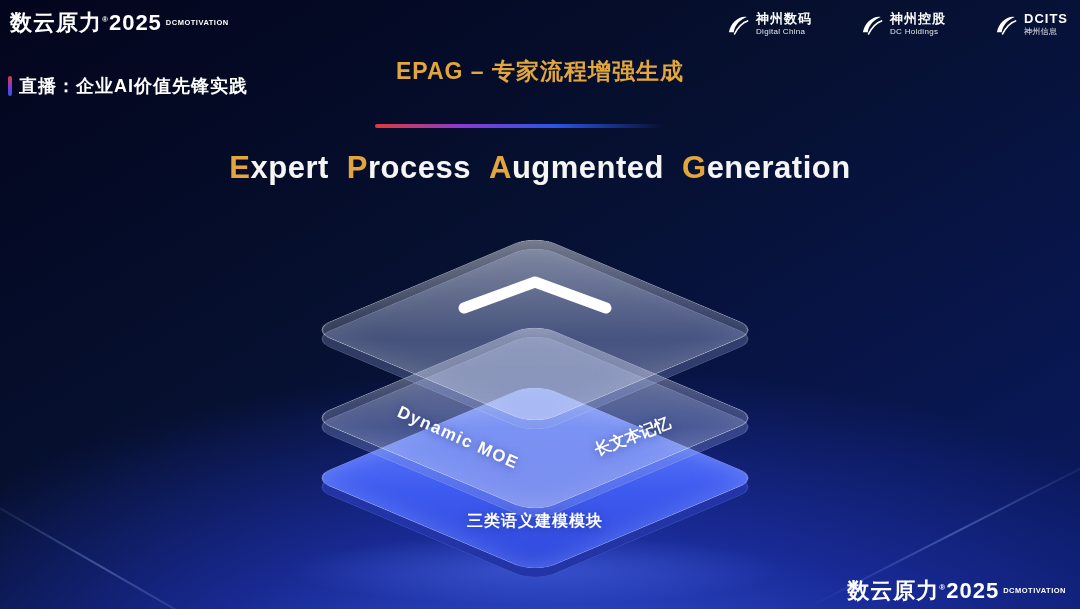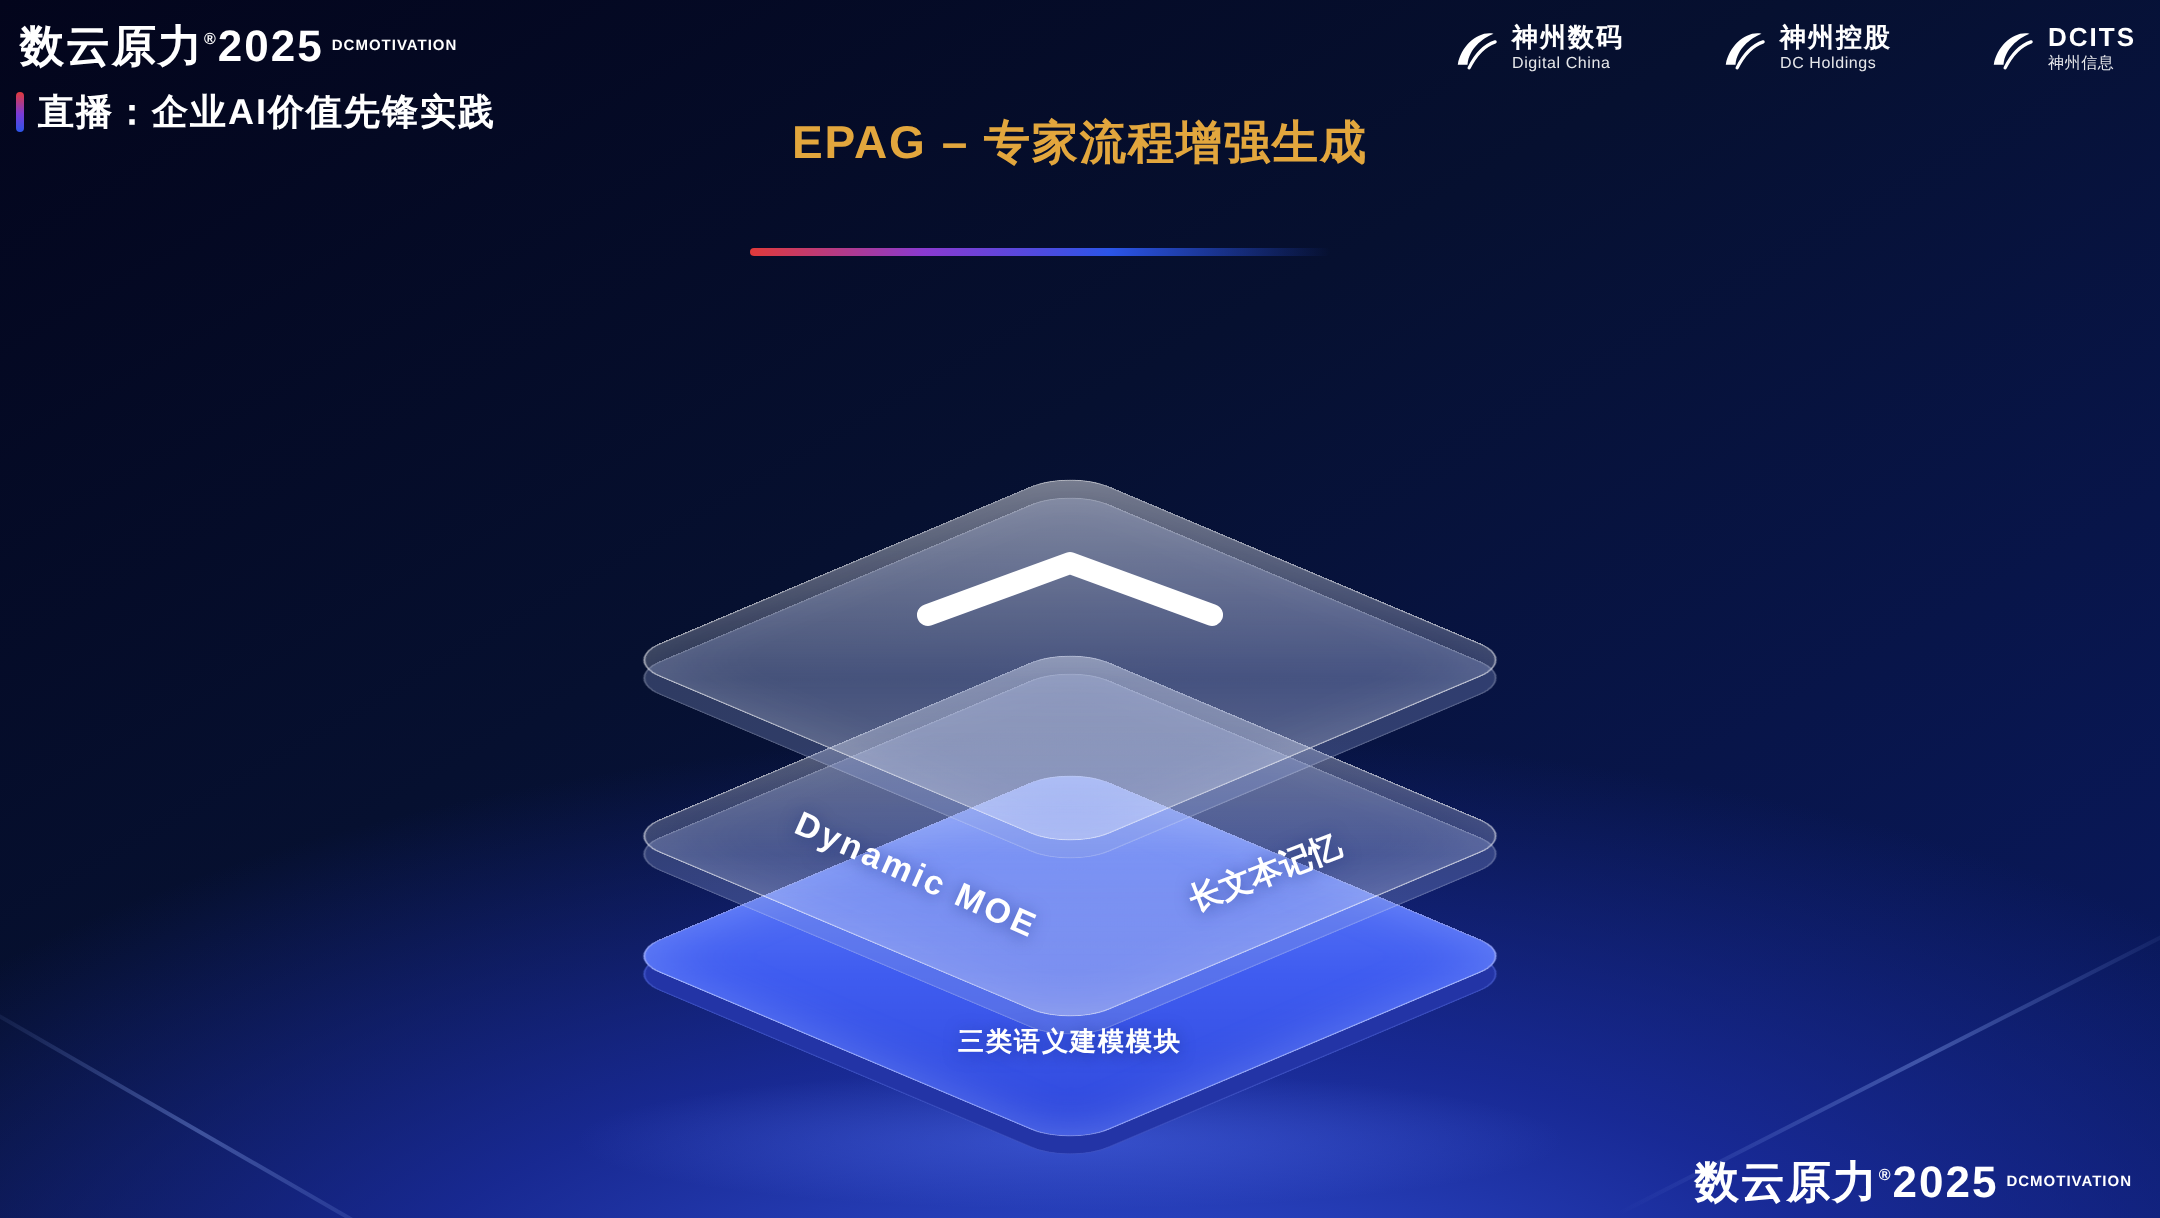--- a/index.html
+++ b/index.html
@@ -21,21 +21,21 @@
   
   .brand{ position:absolute; display:flex; align-items:center; white-space:nowrap; }
   .brand-topleft{ left:10px; top:8px; }
   .brand-bottomright{ right:14px; bottom:6px; }
   .brand-main{ font-weight:bold; font-size:22px; letter-spacing:1px; line-height:24px; }
   .brand-main sup{ font-size:8px; vertical-align:super; }
   .brand-sub{ display:inline-flex; flex-direction:row; margin-left:4px; margin-top:3px;
     font-size:7.5px; font-weight:bold; letter-spacing:0.5px; line-height:8px; }
 
   
-  .live{ position:absolute; left:8px; top:44px; display:flex; align-items:center; }
+  .live{ position:absolute; left:8px; top:74px; display:flex; align-items:center; }
   .live-bar{ width:4px; height:20px; margin-right:7px; border-radius:2px;
     background:linear-gradient(180deg,#e23a3a 0%,#7a3bd8 55%,#2b55e8 100%); }
   .live-text{ font-size:18px; font-weight:bold; letter-spacing:1px; }
 
   
   .epag-title{ position:absolute; left:0; top:56px; width:1080px; text-align:center;
     font-size:23px; font-weight:bold; letter-spacing:1px; color:#e2a63d; }
   .divider{ position:absolute; left:375px; top:124px; width:290px; height:4px; border-radius:2px;
     background:linear-gradient(90deg,#e03a3a 0%,#8a3ad0 30%,#2b55e8 62%, rgba(43,85,232,0) 100%); }
   .subtitle{ position:absolute; left:0; top:150px; width:1080px; text-align:center;
@@ -74,21 +74,21 @@
   .blue-depth{ background:#2334a6; border:1px solid rgba(120,145,255,0.3); }
   .stack-glow{ position:absolute; left:285px; top:535px; width:500px; height:70px; border-radius:50%;
     background:radial-gradient(ellipse at center, rgba(90,120,255,0.4) 0%, rgba(90,120,255,0) 70%); z-index:0; }
 
   .layer-label{ position:absolute; z-index:4; font-weight:bold; white-space:nowrap;
     text-shadow:0 1px 8px rgba(20,40,120,0.55); }
   .lbl-top{ left:535px; top:347px; transform:translate(-50%,-50%); font-size:17px; }
   .lbl-dynamic{ left:458px; top:438px; transform:translate(-50%,-50%) rotate(24deg);
     font-size:17px; letter-spacing:1.5px; }
   .lbl-longtext{ left:633px; top:437px; transform:translate(-50%,-50%) rotate(-21deg); font-size:16px; }
-  .lbl-bottom{ left:535px; top:521px; transform:translate(-50%,-50%); font-size:13px; letter-spacing:1px; }
+  .lbl-bottom{ left:535px; top:521px; transform:translate(-50%,-50%); font-size:16px; letter-spacing:1px; }
   .chevron{ position:absolute; left:535px; top:297px; transform:translate(-50%,-50%); z-index:4; }
 </style>
 </head>
 <body>
 
 <div class="slide">
 
   <div class="streak streak-left"></div>
   <div class="streak streak-right"></div>
 
@@ -139,20 +139,23 @@
       </span>
       <span class="plogo-text">
         <span class="plogo-l1">DCITS</span>
         <span class="plogo-l2">神州信息</span>
       </span>
     </div>
   </div>
 
   <h1 class="epag-title">EPAG – 专家流程增强生成</h1>
   <div class="divider"></div>
+  <div class="subtitle">
+    <span class="word"><span class="cap">E</span><span>xpert</span></span><span class="word"><span class="cap">P</span><span>rocess</span></span><span class="word"><span class="cap">A</span><span>ugmented</span></span><span class="word"><span class="cap">G</span><span>eneration</span></span>
+  </div>
 
   <div class="stack">
     <div class="stack-glow"></div>
 
     <div class="layer-wrap lw-bottom">
       <div class="diamond depth blue-depth"></div>
       <div class="diamond blue-face"></div>
     </div>
 
     <div class="layer-wrap lw-mid">

